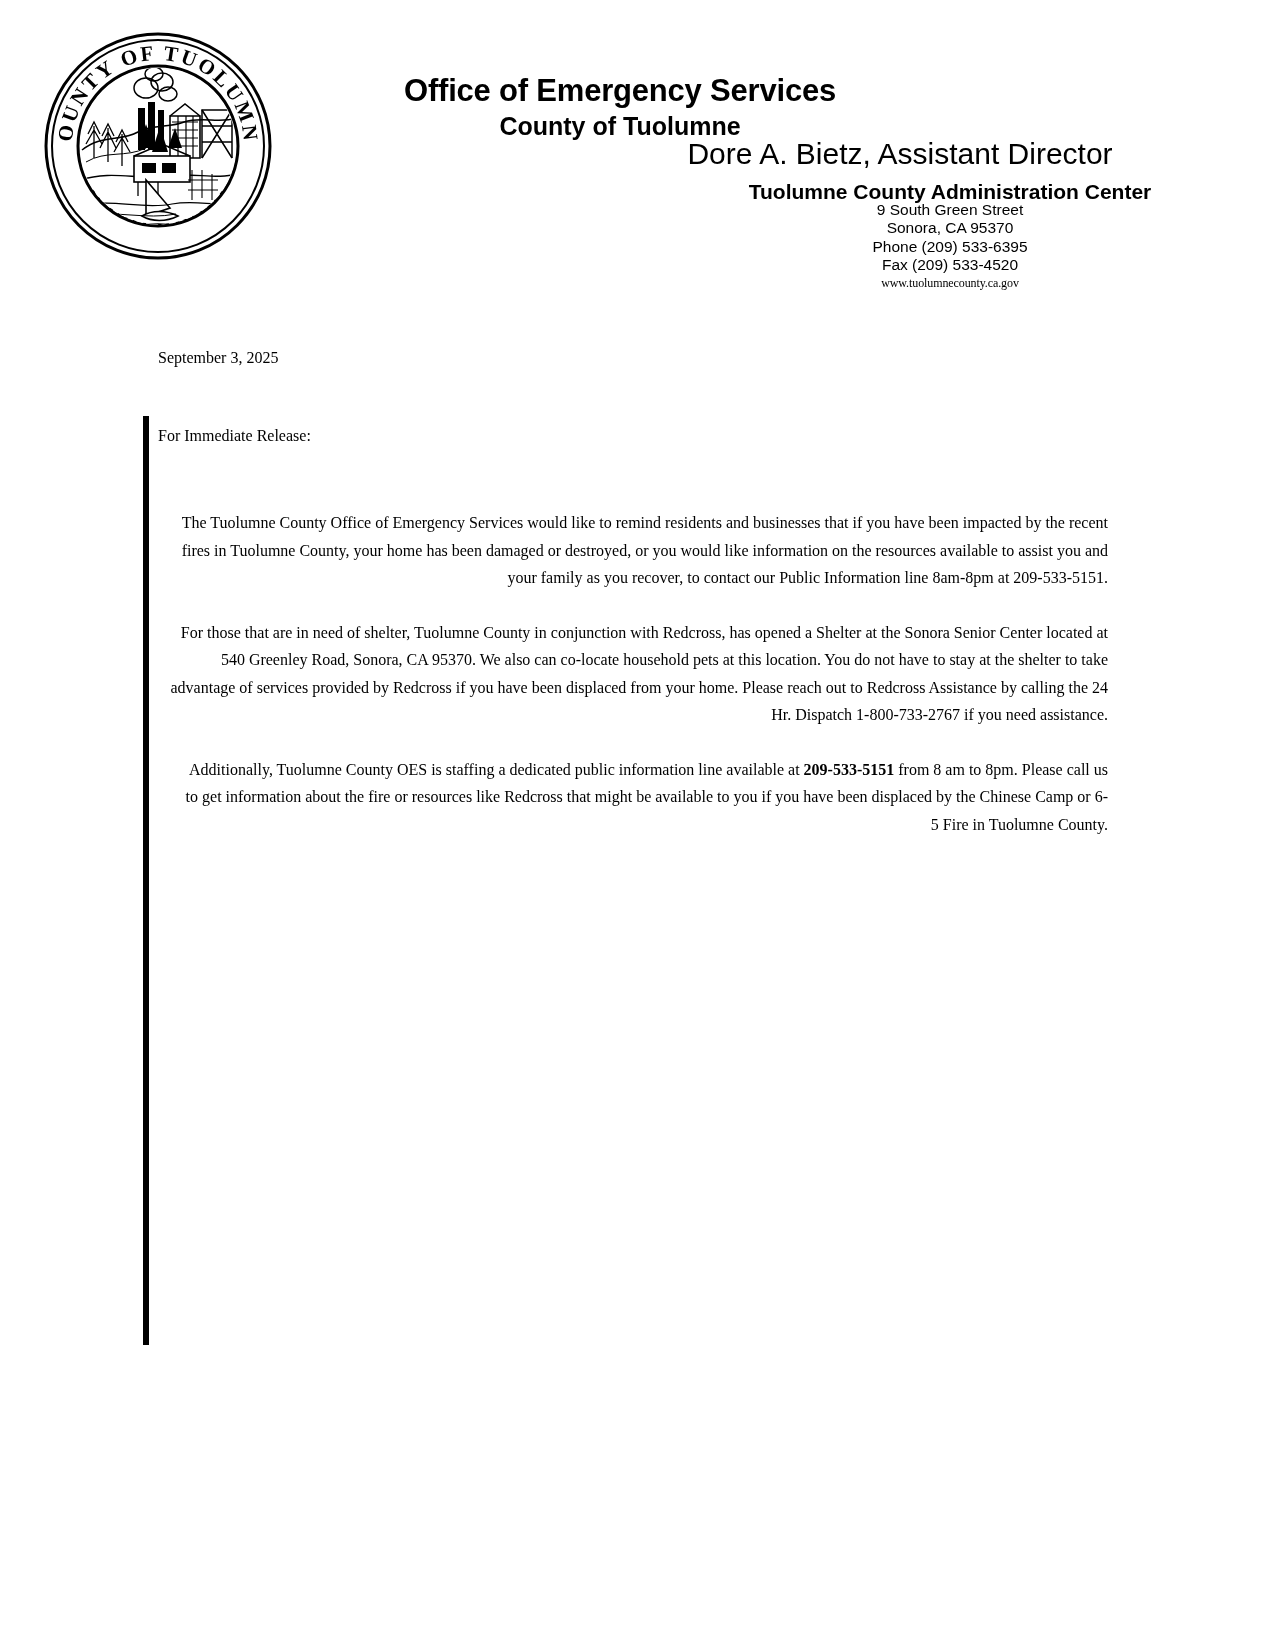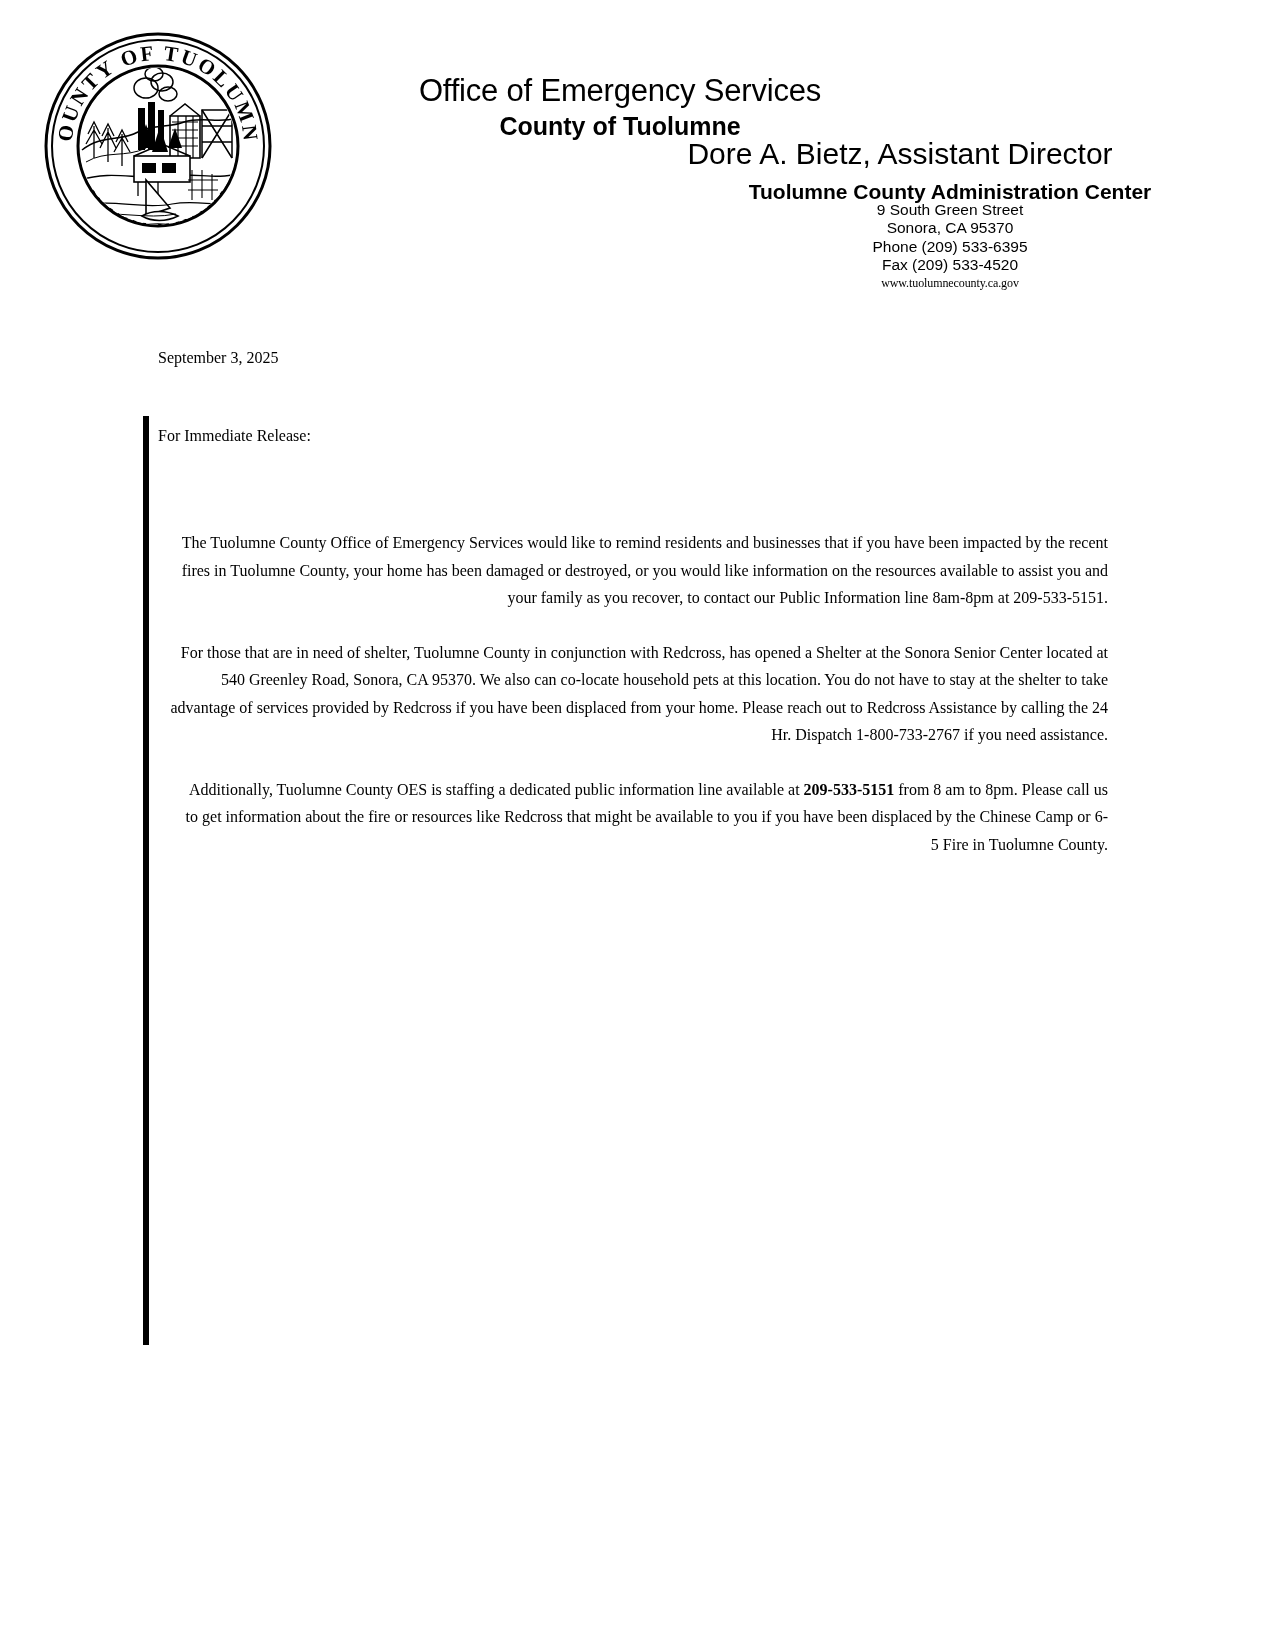--- a/index.html
+++ b/index.html
@@ -37,21 +37,21 @@
 
   .title-block {
     position: absolute;
     left: 300px;
     top: 72px;
     width: 640px;
     text-align: center;
   }
   .title-main {
     font-family: "Liberation Sans", sans-serif;
-    font-weight: normal;
+    font-weight: bold;
     font-size: 31px;
     line-height: 37px;
     letter-spacing: -0.2px;
     text-align: center;
   }
   .title-sub {
     font-family: "Liberation Sans", sans-serif;
     font-weight: bold;
     font-size: 25px;
     line-height: 31px;
@@ -104,21 +104,21 @@
   .body-text {
     position: absolute;
     left: 158px;
     top: 344px;
     width: 950px;
     font-family: Liberation Serif, serif;
     font-size: 16px;
     line-height: 27.5px;
   }
   .date-line { margin: 0 0 50px 0; }
-  .release-line { margin: 0 0 80px 0; }
+  .release-line { margin: 0 0 60px 0; }
   .para {
     margin: 0 0 27px 0;
     text-align: right;
   }
   .para:last-child { margin-bottom: 0; margin-left: 20px; }
   .bold { font-weight: bold; }
 </style>
 </head>
 <body>
 

